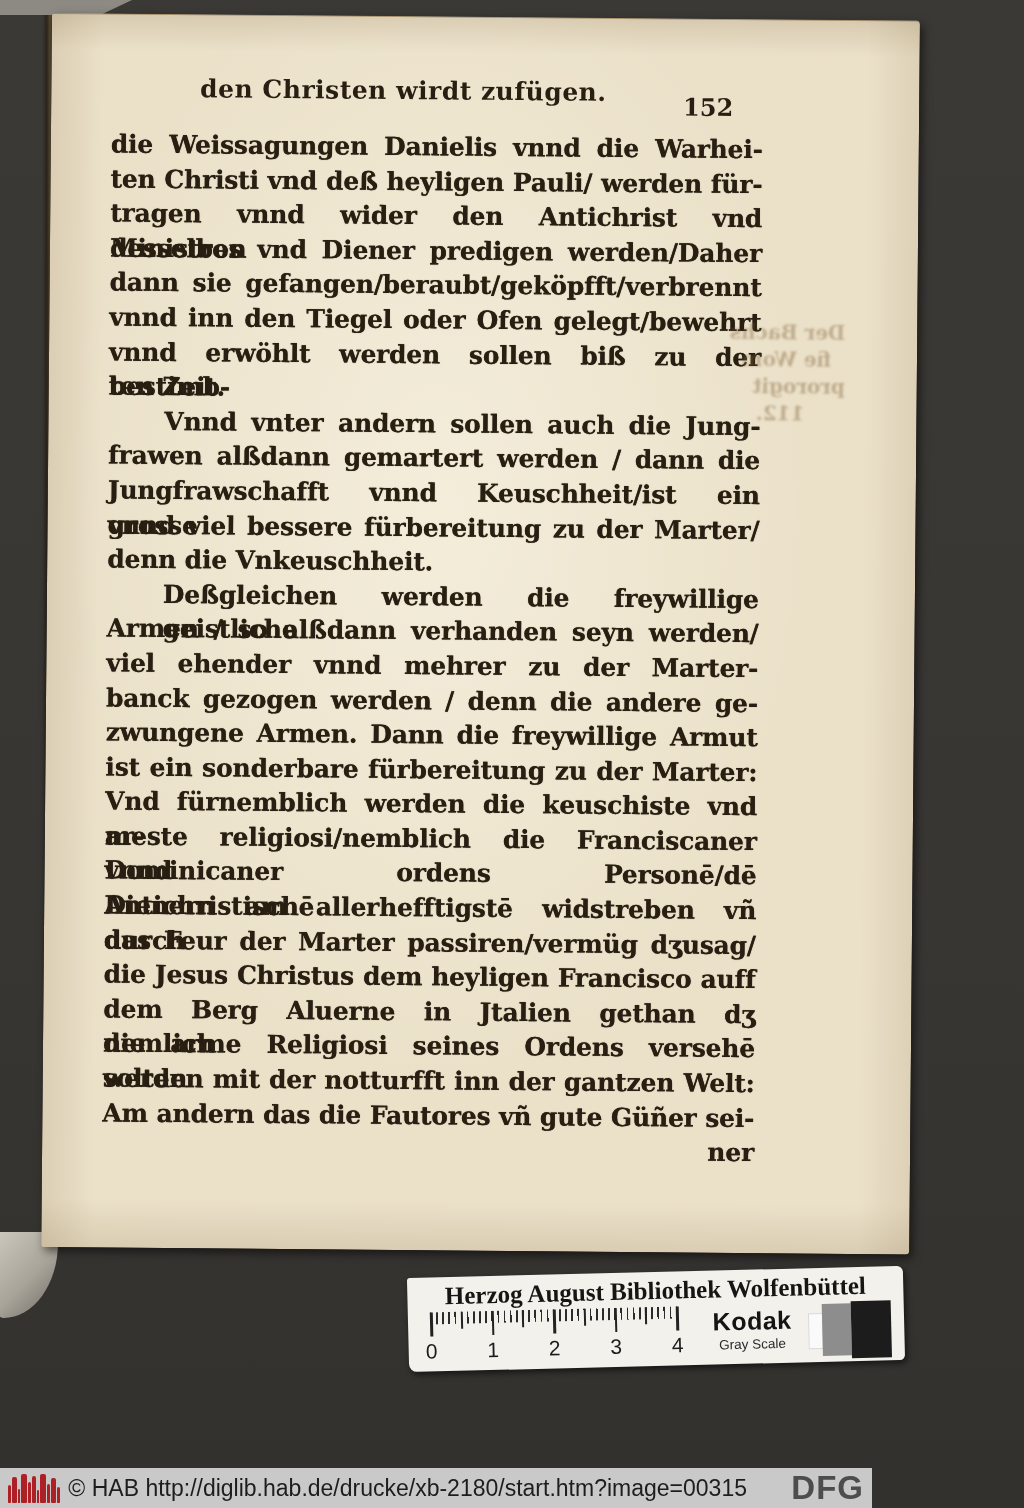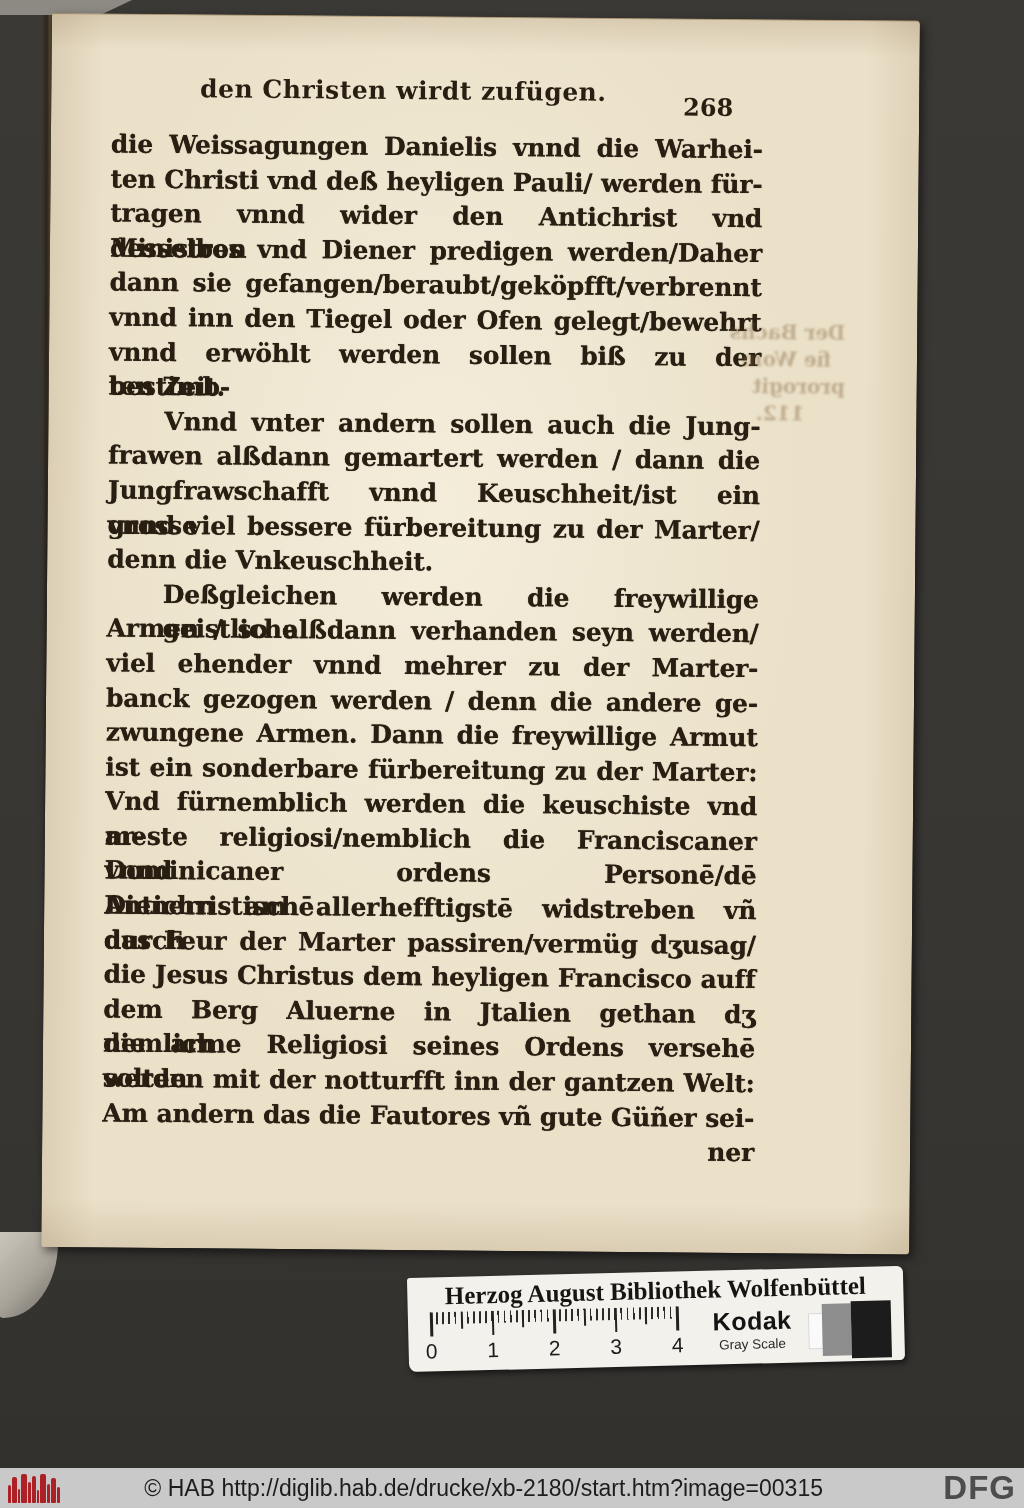--- a/index.html
+++ b/index.html
@@ -98,21 +98,21 @@
   }
   .kodak{position:absolute;left:292px;top:4px;width:104px;text-align:center;}
   .kodak-brand{font-family:"Liberation Sans",sans-serif;font-weight:bold;font-size:25px;color:#141414;letter-spacing:.5px;}
   .kodak-sub{font-family:"Liberation Sans",sans-serif;font-size:13.5px;color:#2a2a2a;margin-top:1px;}
   .patches{position:absolute;left:400px;top:0px;width:92px;height:58px;}
   .patch-tab{position:absolute;left:0;top:12px;width:13px;height:34px;background:#fafafa;border:1px solid #d9d9d9;}
   .patch-gray{position:absolute;left:14px;top:3px;width:29px;height:52px;}
   .patch-black{position:absolute;left:43px;top:1px;width:40px;height:57px;}
   
   .footer{
-    position:absolute;left:0;bottom:0;width:1024px;height:40px;
+    position:absolute;left:0;bottom:0;width:872px;height:40px;
     background:#c9c9c9;display:flex;align-items:center;
   }
   .hab-logo{margin-left:8px;width:52px;height:30px;display:flex;align-items:flex-end;gap:1px;}
   .hab-bar{border-radius:2px 2px 1px 1px;}
   .footer-text{
     flex:1;text-align:center;
     font-family:"Liberation Sans",sans-serif;font-size:23px;color:#1d1d1d;
     transform:translateX(-18px);
   }
   .dfg{
@@ -126,21 +126,21 @@
 
 <div class="book-edge"></div>
 <div class="gutter-line"></div>
 <div class="top-left-patch"></div>
 <div class="page-lifter"></div>
 
 <div class="page">
   <div class="content">
     <div class="header-row">
       <div class="running-title">den Christen wirdt zufügen.</div>
-      <div class="page-number">268</div>
+      <div class="page-number">152</div>
     </div>
     <div class="bodytext">
         <div class="line">die Weissagungen Danielis vnnd die Warhei-</div>
         <div class="line">ten Christi vnd deß heyligen Pauli/ werden für-</div>
         <div class="line">tragen vnnd wider den Antichrist vnd desselben</div>
         <div class="line">Ministros vnd Diener predigen werden/Daher</div>
         <div class="line">dann sie gefangen/beraubt/geköpfft/verbrennt</div>
         <div class="line">vnnd inn den Tiegel oder Ofen gelegt/bewehrt</div>
         <div class="line">vnnd erwöhlt werden sollen biß zu der bestimb-</div>
         <div class="line left">ten Zeit.</div>

